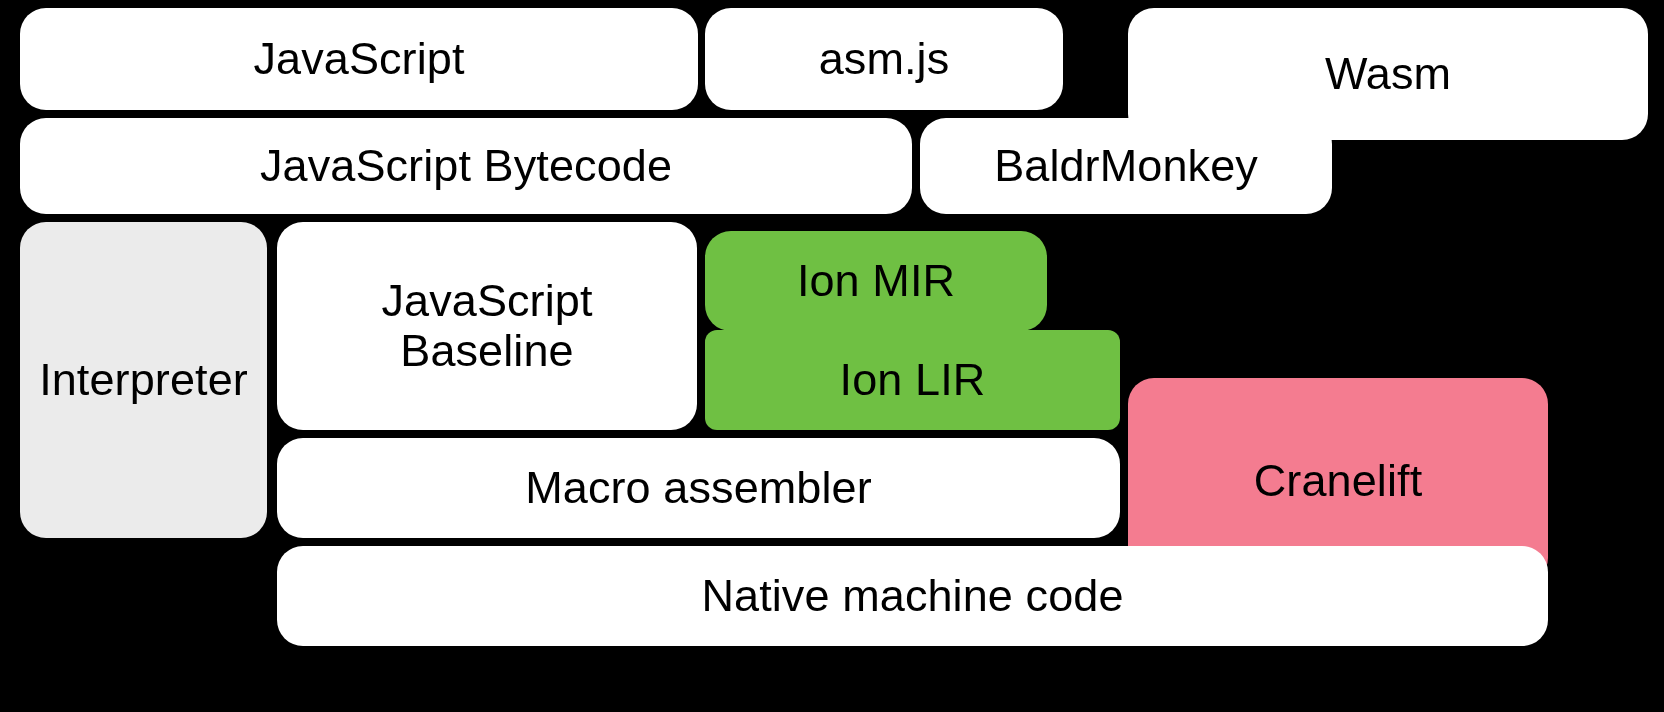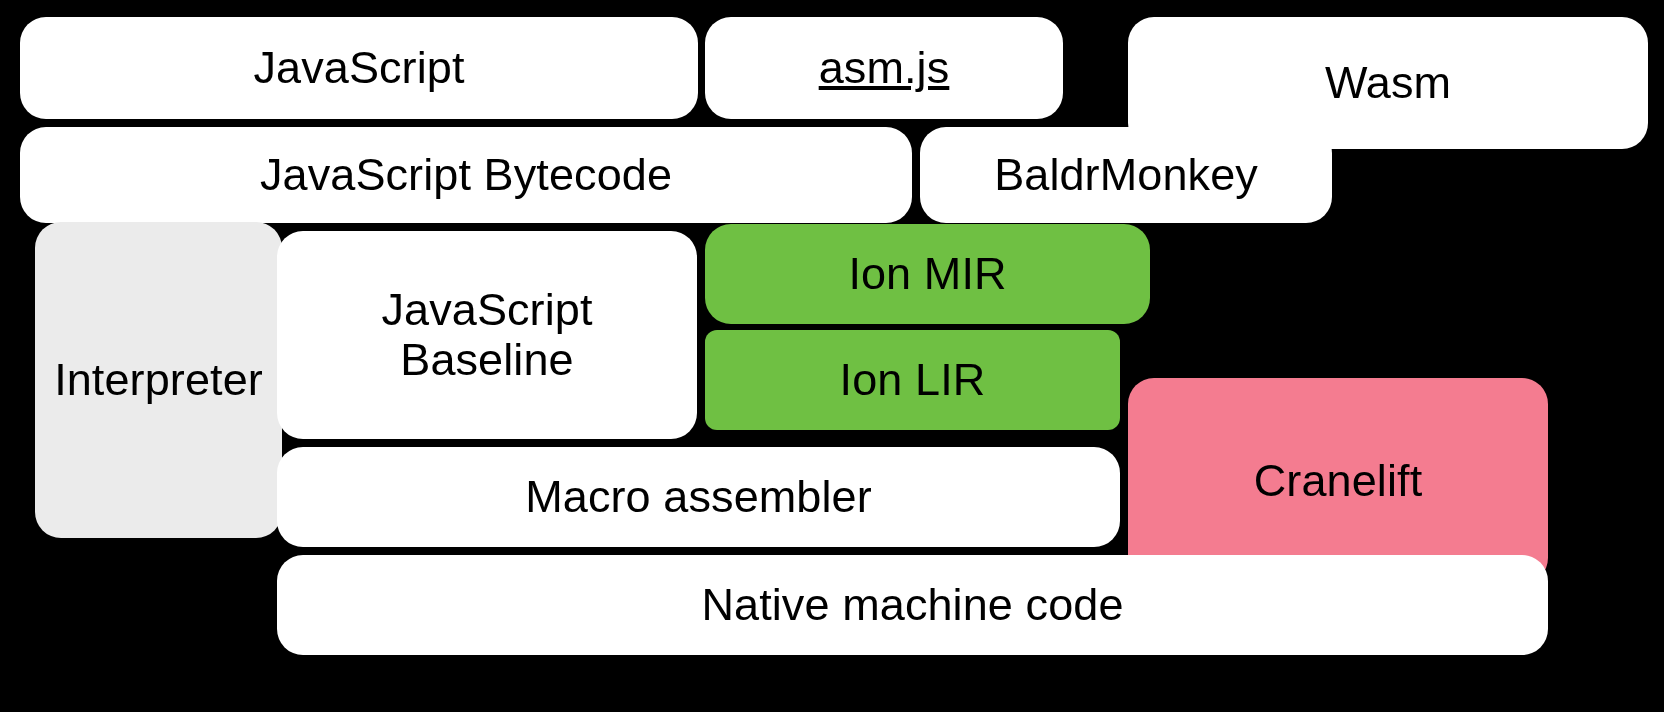--- a/index.html
+++ b/index.html
@@ -28,36 +28,36 @@
     align-items: center;
     justify-content: center;
     text-align: center;
     line-height: 1.12;
     font-size: 45px;
     font-weight: 400;
     letter-spacing: 0.1px;
     white-space: pre-line;
     user-select: none;
   }
-  .node.fill-white  { background: #ffffff; margin-top: 9px; }
+  .node.fill-white  { background: #ffffff; }
   .node.fill-gray   { background: #ebebeb; }
   .node.fill-green  { background: #6fc043; }
   .node.fill-pink   { background: #f47c90; margin-top: 46px; }
 </style>
 </head>
 <body>
 
 <div id="diagram" style="background: rgb(0, 0, 0);">
 
 <div class="node fill-white" style="left: 20px; top: 8px; width: 678px; height: 102px;">JavaScript</div>
-    <div class="node fill-white" style="left: 705px; top: 8px; width: 358px; height: 102px; text-decoration: underline;">asm.js</div>
+    <div class="node fill-white" style="left: 705px; top: 8px; width: 358px; height: 102px;">asm.js</div>
     <div class="node fill-white" style="left: 1128px; top: 8px; width: 520px; height: 132px;">Wasm</div>
     <div class="node fill-white" style="left: 20px; top: 118px; width: 892px; height: 96px; text-align: center;">JavaScript Bytecode</div>
     <div class="node fill-white" style="left: 920px; top: 118px; width: 412px; height: 96px;">BaldrMonkey</div>
-    <div class="node fill-gray" style="left: 20px; top: 222px; width: 247px; height: 316px; margin-left: 15px;">Interpreter</div>
+    <div class="node fill-gray" style="left: 20px; top: 222px; width: 247px; height: 316px;">Interpreter</div>
     <div class="node fill-white" style="left: 277px; top: 222px; width: 420px; height: 208px;">JavaScript
 Baseline</div>
-    <div class="node fill-green" style="left: 705px; top: 224px; width: 445px; height: 100px;">Ion MIR</div>
+    <div class="node fill-green" style="left: 705px; top: 231px; width: 342px; height: 100px;">Ion MIR</div>
     <div class="node fill-green" style="left: 705px; top: 330px; width: 415px; height: 100px; border-radius: 12px;">Ion LIR</div>
     <div class="node fill-pink" style="left: 1128px; top: 332px; width: 420px; height: 206px;">Cranelift</div>
     <div class="node fill-white" style="left: 277px; top: 438px; width: 843px; height: 100px;">Macro assembler</div>
     <div class="node fill-white" style="left: 277px; top: 546px; width: 1271px; height: 100px; text-align: right;">Native machine code</div>
   </div>
 
 </body></html>

